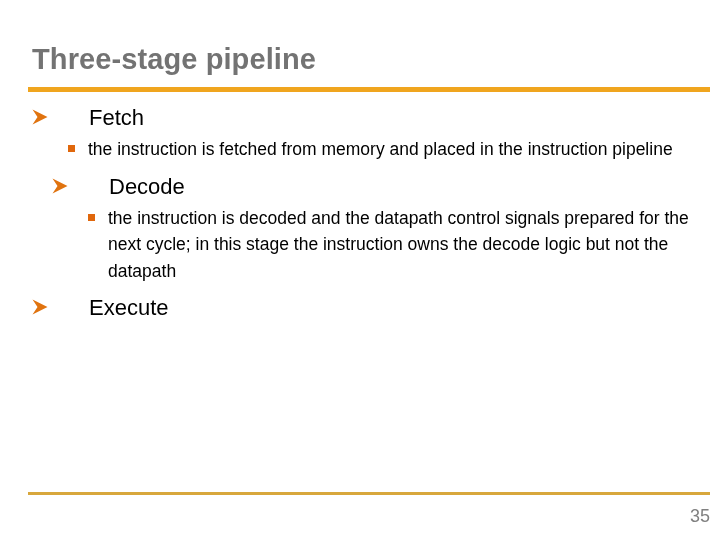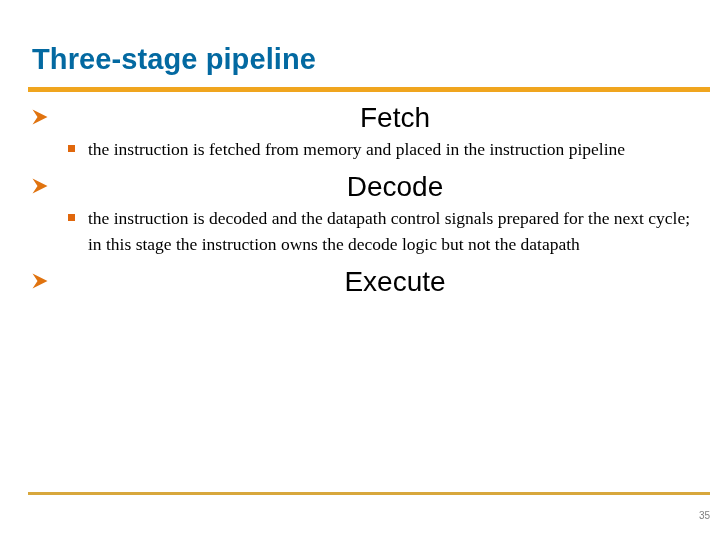--- a/index.html
+++ b/index.html
@@ -20,21 +20,21 @@
 
   
   #slide-title {
     position: absolute;
     left: 32px;
     top: 41px;
     width: 660px;
     font-size: 29px;
     font-weight: bold;
     line-height: 36px;
-    color: #0369a1;
+    color: #737373;
     letter-spacing: 0.1px;
     white-space: nowrap;
   }
 
   
   .rule {
     position: absolute;
     left: 28px;
     width: 682px;
   }
@@ -53,70 +53,68 @@
   #body-content {
     position: absolute;
     left: 0;
     top: 103px;
     width: 720px;
   }
 
   
   .lvl1 {
     position: relative;
-    padding-left: 70px;
+    padding-left: 89px;
     margin: 0 0 3px 0;
-    font-size: 28px;
+    font-size: 22px;
     line-height: 30px;
     color: #000000;
-    text-align: center;
   }
   .lvl1-marker {
     position: absolute;
     left: 30px;
     top: 2px;
     width: 22px;
     height: 24px;
     line-height: 24px;
   }
   .lvl1-marker svg { display: block; }
 
   
   .lvl2 {
     position: relative;
     padding-left: 88px;
     padding-right: 24px;
     margin: 0 0 1px 0;
     font-size: 17.5px;
     line-height: 26.5px;
     color: #000000;
-    font-family: Liberation Serif, serif;
   }
   .lvl2-marker {
     position: absolute;
     left: 68px;
     top: 9px;
     width: 7px;
     height: 7px;
     background: #E0670C;
   }
 
   .group { margin-bottom: 8px; }
   .group.g1 { margin-bottom: 9px; }
-  .group.g2 { margin-bottom: 9px; }
+  .group.g2 { margin-bottom: 9px; margin-left: 20px; }
   .group.g3 { margin-bottom: 15px; }
 
   
   #page-number {
     position: absolute;
     right: 10px;
     top: 508px;
     width: 80px;
     text-align: right;
-    font-size: 10px;
+    font-size: 18px;
     line-height: 16px;
     color: #808080;
   }
 </style>
 </head>
 <body>
 
 <div id="slide">
 
   <div id="slide-title">Three-stage pipeline</div>

